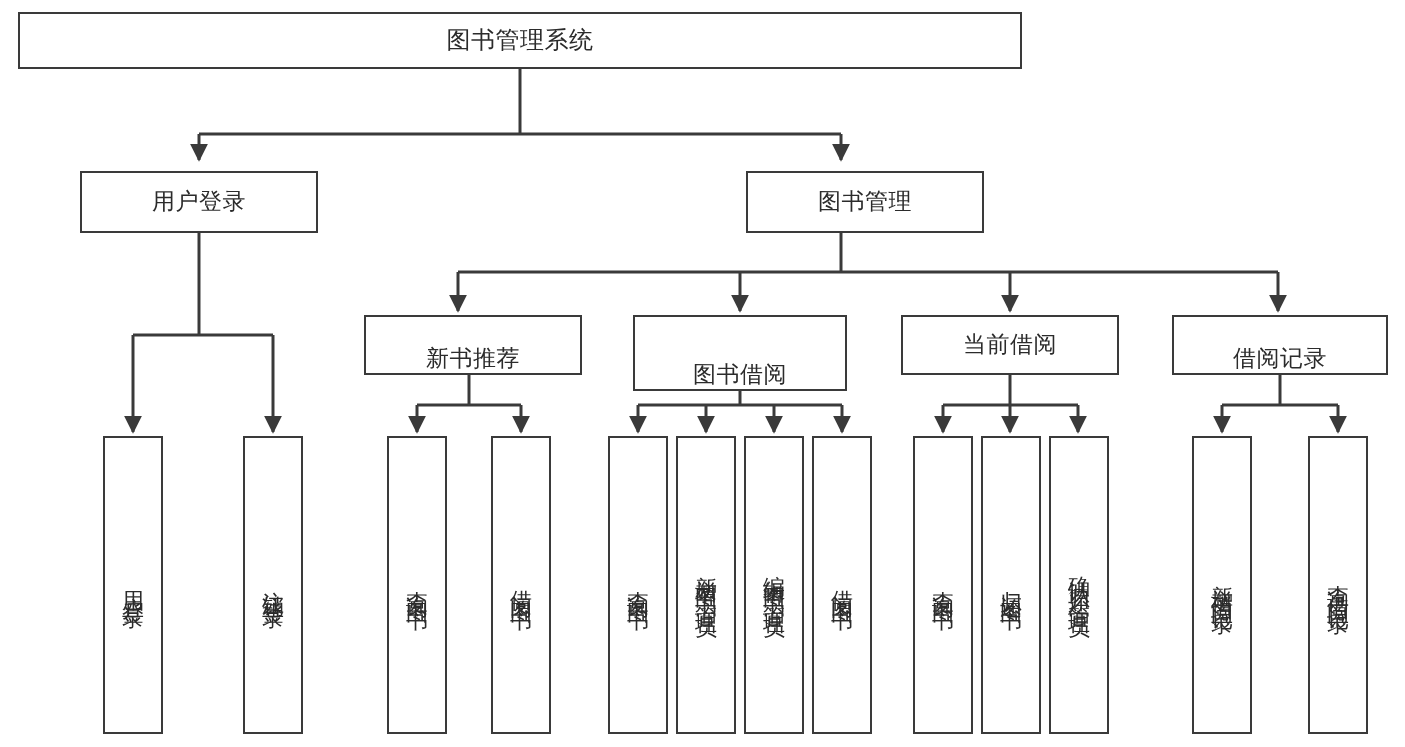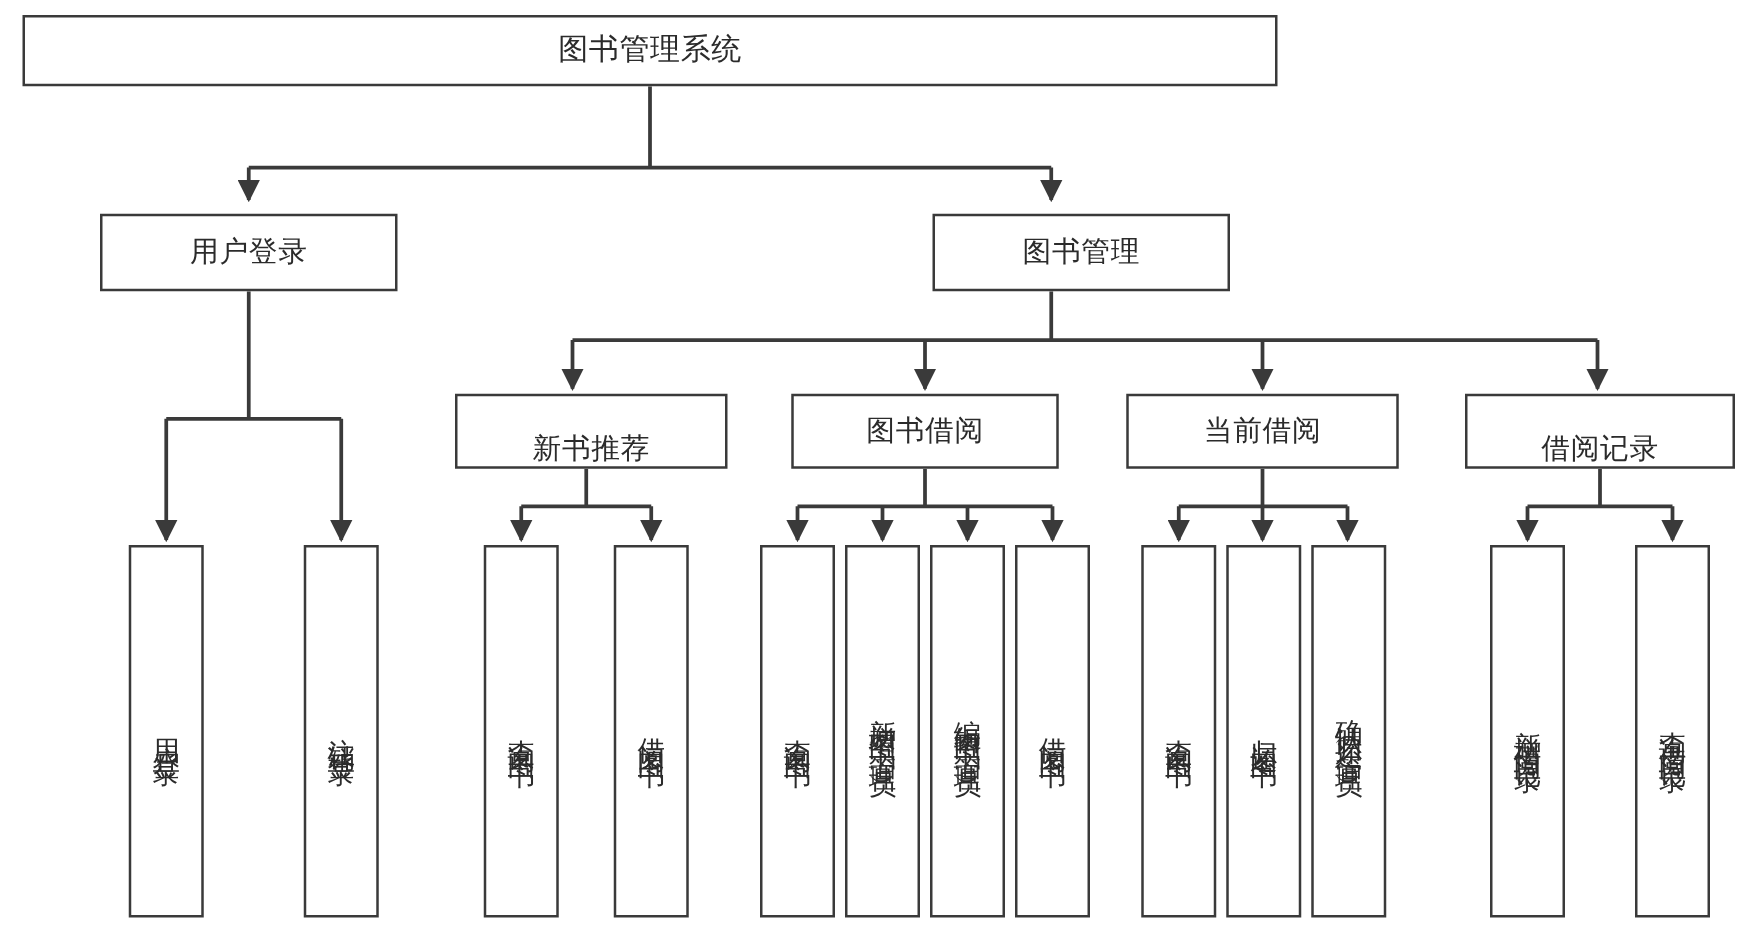--- a/index.html
+++ b/index.html
@@ -133,21 +133,21 @@
   </div>
 
   <div class="node horizontal" style="left:712px; top:171px; width:238px; height:62px;margin-left:34px;">
     <span>图书管理</span>
   </div>
 
   <div class="node horizontal" style="left:364px; top:315px; width:218px; height:60px;align-items:flex-end;">
     <span>新书推荐</span>
   </div>
 
-  <div class="node horizontal" style="left:633px; top:315px; width:214px; height:60px;">
+  <div class="node horizontal" style="left:633px; top:315px; width:214px; height:76px;align-items:flex-end;">
     <span>图书借阅</span>
   </div>
 
   <div class="node horizontal" style="left:901px; top:315px; width:218px; height:60px;">
     <span>当前借阅</span>
   </div>
 
   <div class="node horizontal" style="left:1172px; top:315px; width:216px; height:60px;align-items:flex-end;">
     <span>借阅记录</span>
   </div>

